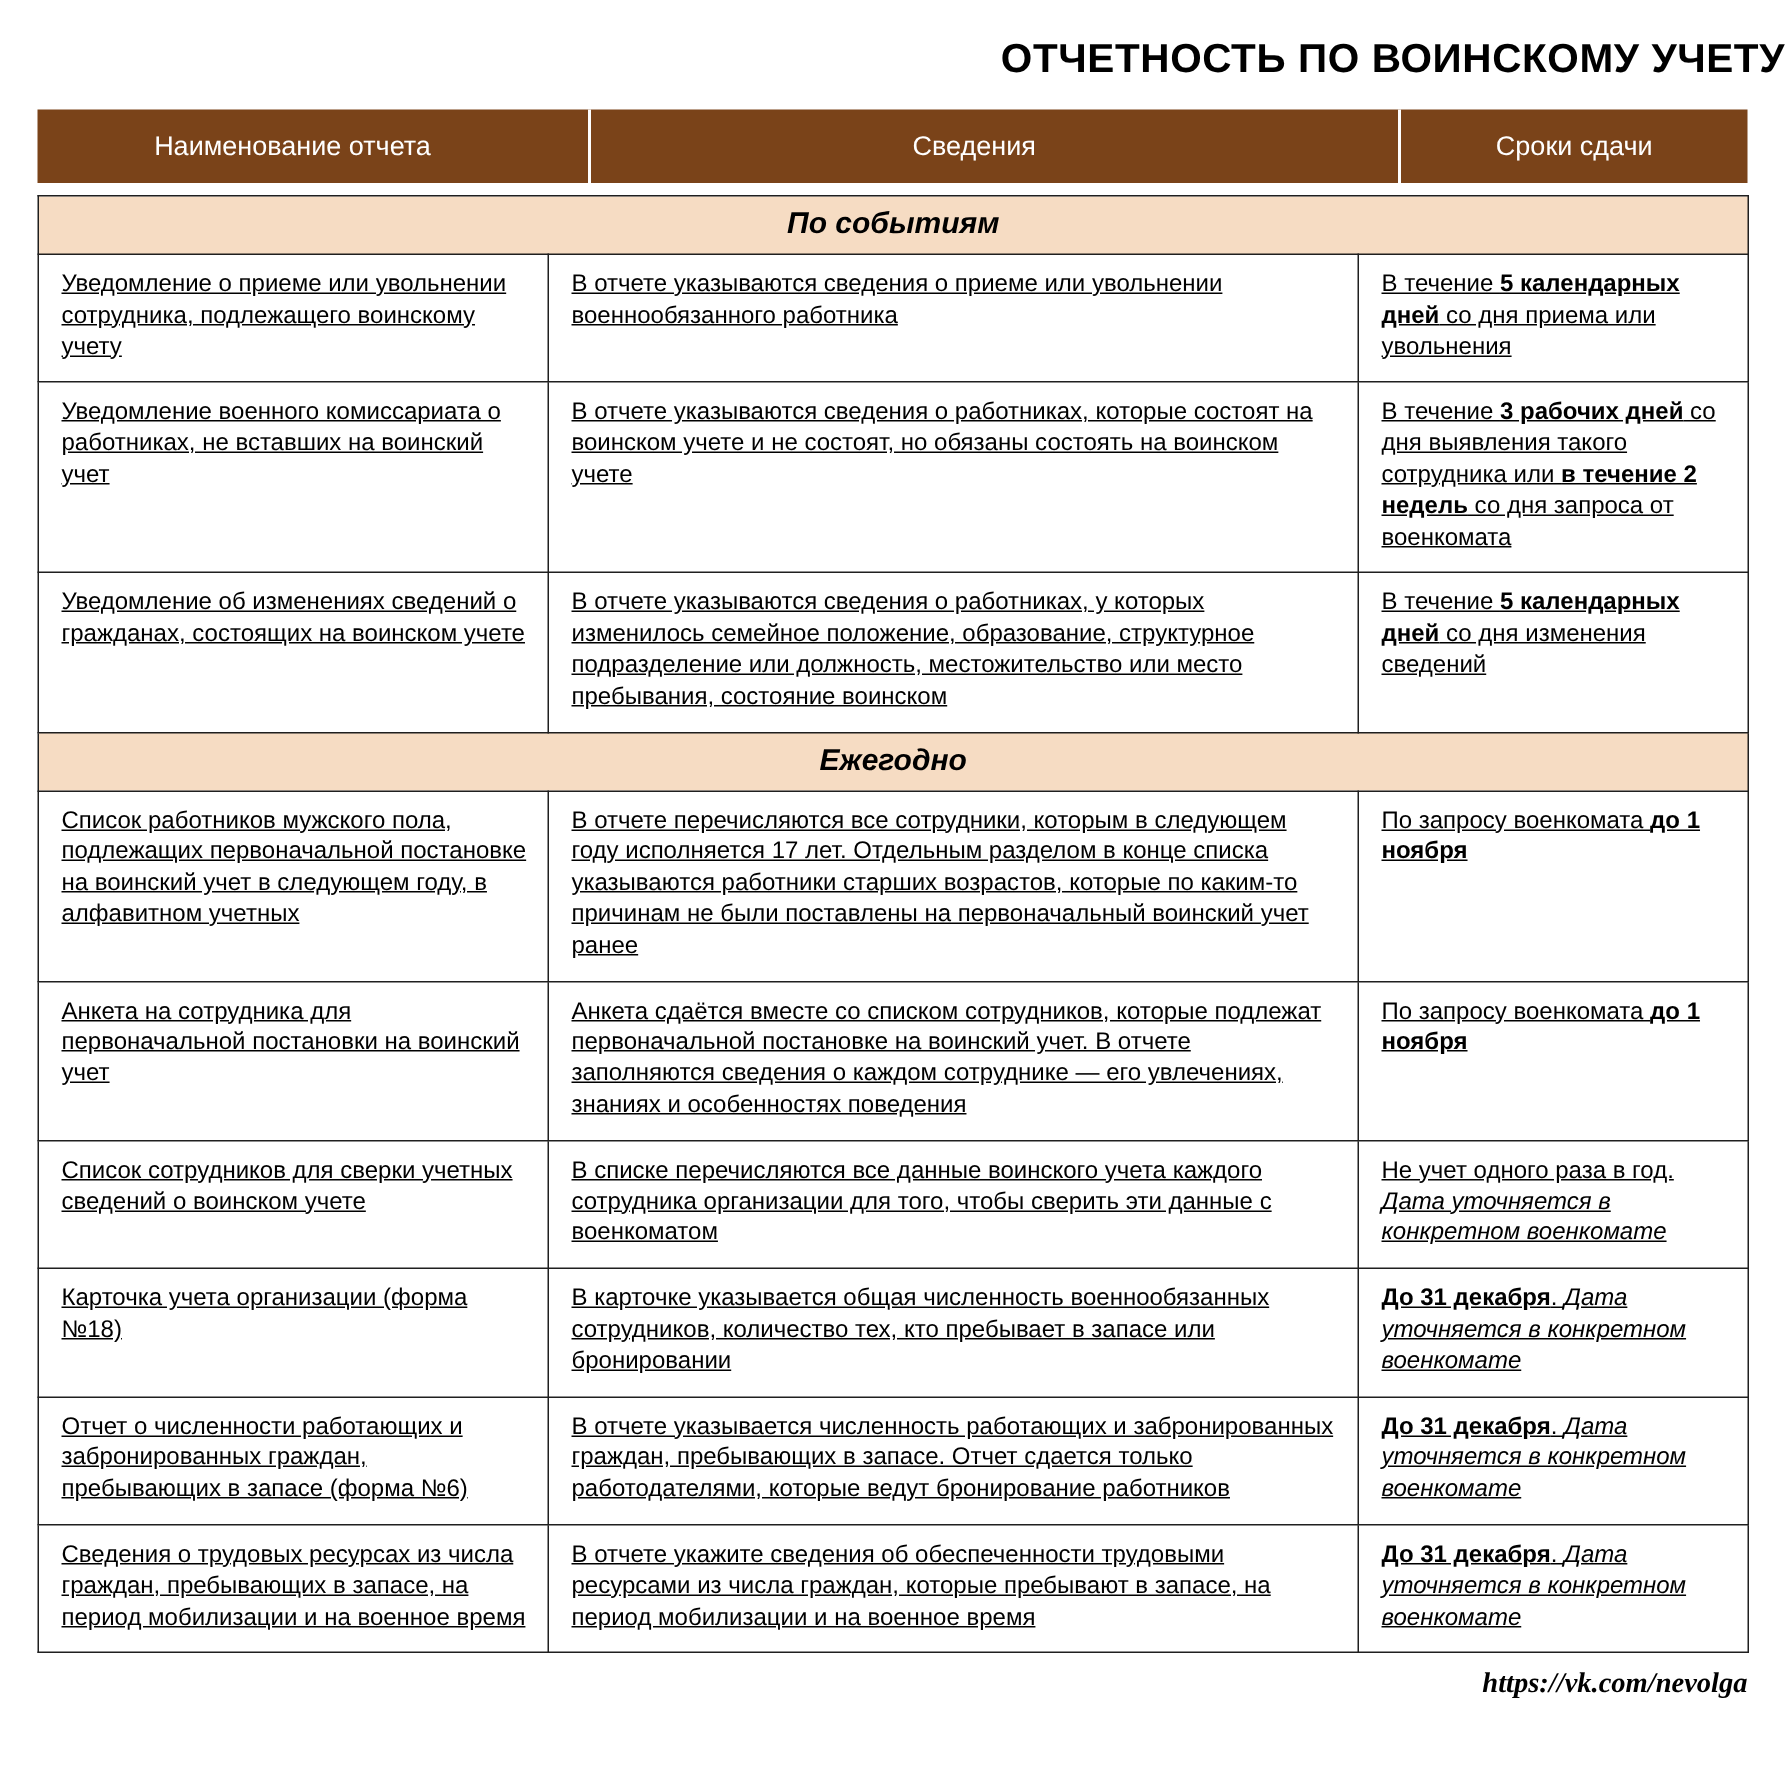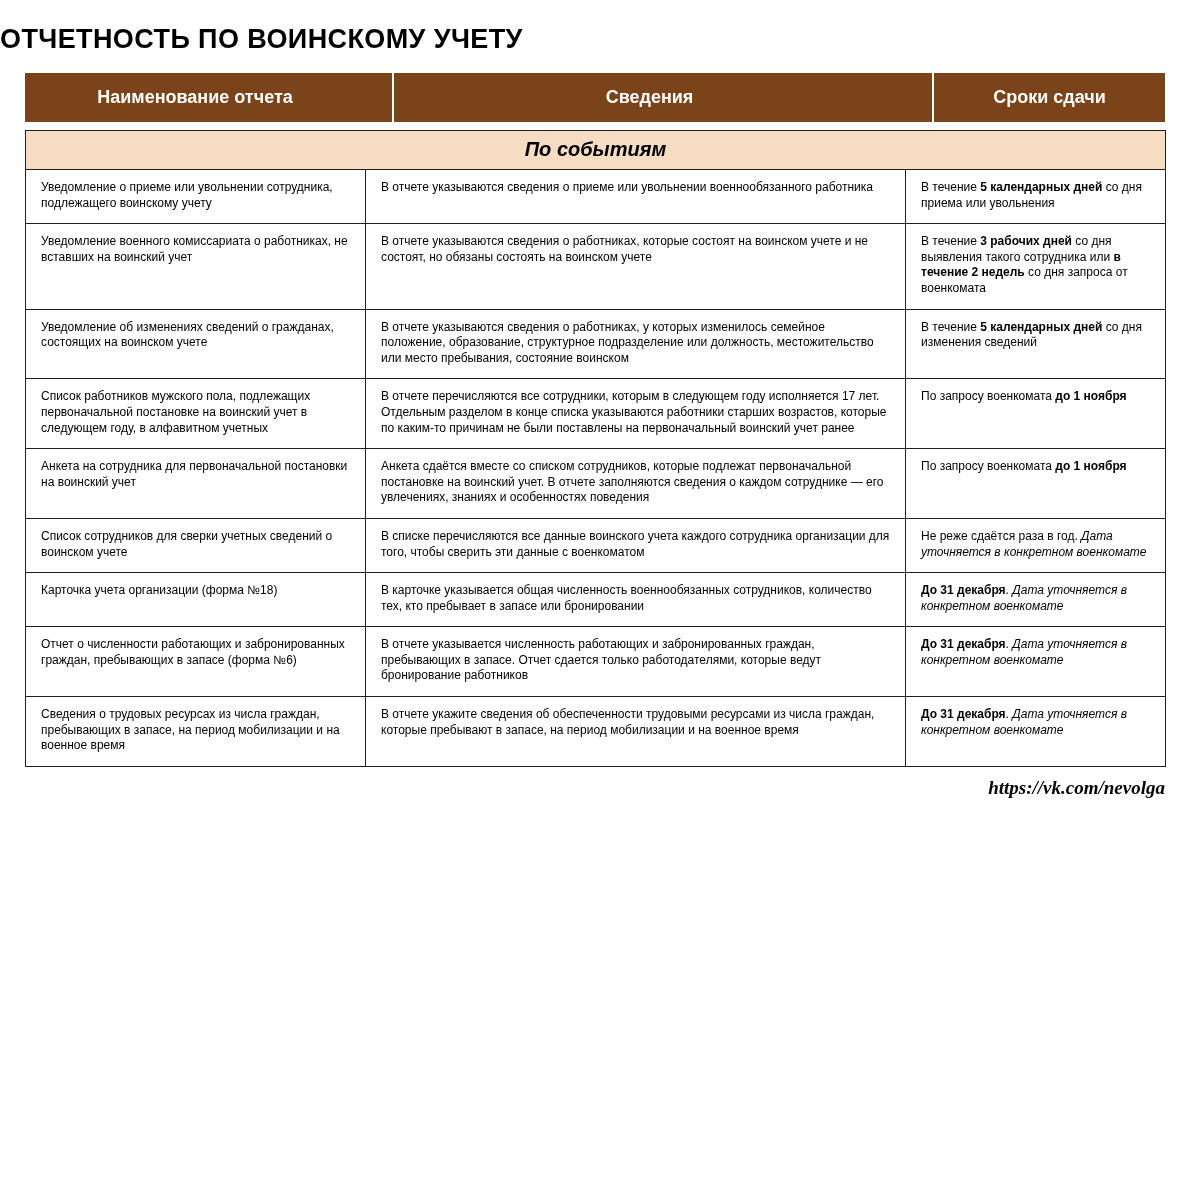--- a/index.html
+++ b/index.html
@@ -5,36 +5,36 @@
   * { box-sizing: border-box; margin: 0; padding: 0; }
   html, body { background: #ffffff; }
   body {
     width: 1190px;
     min-height: 1186px;
     font-family: "Liberation Sans", sans-serif;
     color: #000000;
   }
   .page { width: 1190px; padding: 18px 0 10px; }
   .title {
-    text-align: left;
+    text-align: right;
     font-size: 27px;
     font-weight: bold;
     letter-spacing: 0.4px;
     padding: 6px 0 18px;
   }
   .table-wrap { width: 1140px; margin: 0 auto; }
   .header-row {
     display: grid;
     grid-template-columns: 340px 540px 260px;
     background: var(--header-bg, #7a4319);
     color: #ffffff;
   }
   .header-cell {
     font-size: 18px;
-    font-weight: bold;
+    font-weight: normal;
     text-align: center;
     display: flex;
     align-items: center;
     justify-content: center;
     padding: 14px 6px;
   }
   .header-cell + .header-cell { border-left: 2px solid #ffffff; margin-left: 27px; }
   .gap { height: 8px; }
   table.report {
     border-collapse: collapse;
@@ -47,22 +47,23 @@
     font-size: 20px;
     font-weight: bold;
     text-align: center;
     padding: 7px 6px 8px;
     font-style: italic;
   }
   td.cell {
     border: 1px solid var(--border, #1f1f1f);
     vertical-align: top;
     padding: 10px 14px 12px 15px;
-    font-size: 12px;
+    font-size: 16px;
     line-height: 1.3;
+    text-decoration: underline;
   }
   .b { font-weight: bold; }
   .i { font-style: italic; }
   .footer {
     width: 1140px;
     margin: 10px auto 0;
     text-align: right;
   }
   .footer a {
     font-family: "Liberation Serif", serif;
@@ -109,33 +110,36 @@
             <td class="cell"><span>Уведомление военного комиссариата о работниках, не вставших на воинский учет</span></td>
             <td class="cell"><span>В отчете указываются сведения о работниках, которые состоят на воинском учете и не состоят, но обязаны состоять на воинском учете</span></td>
             <td class="cell"><span>В течение </span><span class="b">3 рабочих дней</span><span> со дня выявления такого сотрудника или </span><span class="b">в течение 2 недель</span><span> со дня запроса от военкомата</span></td>
           </tr>
           <tr>
             <td class="cell"><span>Уведомление об изменениях сведений о гражданах, состоящих на воинском учете</span></td>
             <td class="cell"><span>В отчете указываются сведения о работниках, у которых изменилось семейное положение, образование, структурное подразделение или должность, местожительство или место пребывания, состояние воинском</span></td>
             <td class="cell"><span>В течение </span><span class="b">5 календарных дней</span><span> со дня изменения сведений</span></td>
           </tr>
           <tr>
+            <td colspan="3" class="band">Ежегодно</td>
+          </tr>
+          <tr>
             <td class="cell"><span>Список работников мужского пола, подлежащих первоначальной постановке на воинский учет в следующем году, в алфавитном учетных</span></td>
             <td class="cell"><span>В отчете перечисляются все сотрудники, которым в следующем году исполняется 17 лет. Отдельным разделом в конце списка указываются работники старших возрастов, которые по каким-то причинам не были поставлены на первоначальный воинский учет ранее</span></td>
             <td class="cell"><span>По запросу военкомата </span><span class="b">до 1 ноября</span></td>
           </tr>
           <tr>
             <td class="cell"><span>Анкета на сотрудника для первоначальной постановки на воинский учет</span></td>
             <td class="cell"><span>Анкета сдаётся вместе со списком сотрудников, которые подлежат первоначальной постановке на воинский учет. В отчете заполняются сведения о каждом сотруднике — его увлечениях, знаниях и особенностях поведения</span></td>
             <td class="cell"><span>По запросу военкомата </span><span class="b">до 1 ноября</span></td>
           </tr>
           <tr>
             <td class="cell"><span>Список сотрудников для сверки учетных сведений о воинском учете</span></td>
             <td class="cell"><span>В списке перечисляются все данные воинского учета каждого сотрудника организации для того, чтобы сверить эти данные с военкоматом</span></td>
-            <td class="cell"><span>Не реже сдаётся раза в год. </span><span class="i">Дата уточняется в конкретном военкомате</span></td>
+            <td class="cell"><span>Не учет одного раза в год. </span><span class="i">Дата уточняется в конкретном военкомате</span></td>
           </tr>
           <tr>
             <td class="cell"><span>Карточка учета организации (форма №18)</span></td>
             <td class="cell"><span>В карточке указывается общая численность военнообязанных сотрудников, количество тех, кто пребывает в запасе или бронировании</span></td>
             <td class="cell"><span class="b">До 31 декабря</span><span>. </span><span class="i">Дата уточняется в конкретном военкомате</span></td>
           </tr>
           <tr>
             <td class="cell"><span>Отчет о численности работающих и забронированных граждан, пребывающих в запасе (форма №6)</span></td>
             <td class="cell"><span>В отчете указывается численность работающих и забронированных граждан, пребывающих в запасе. Отчет сдается только работодателями, которые ведут бронирование работников</span></td>
             <td class="cell"><span class="b">До 31 декабря</span><span>. </span><span class="i">Дата уточняется в конкретном военкомате</span></td>

